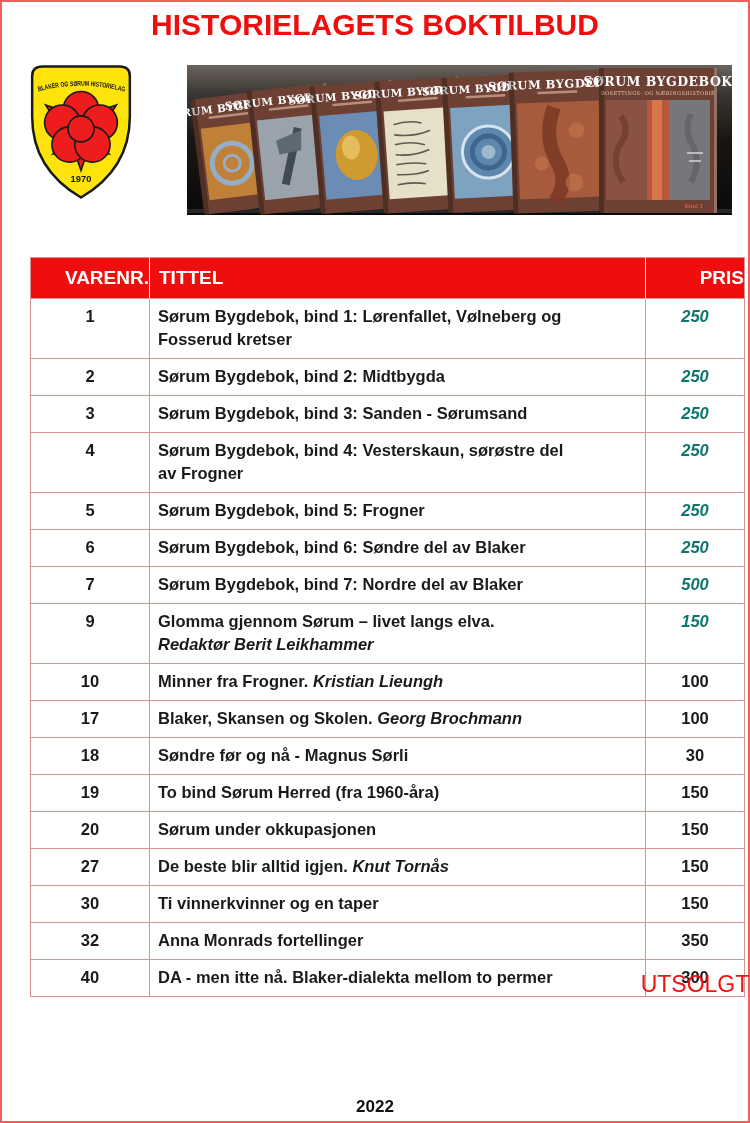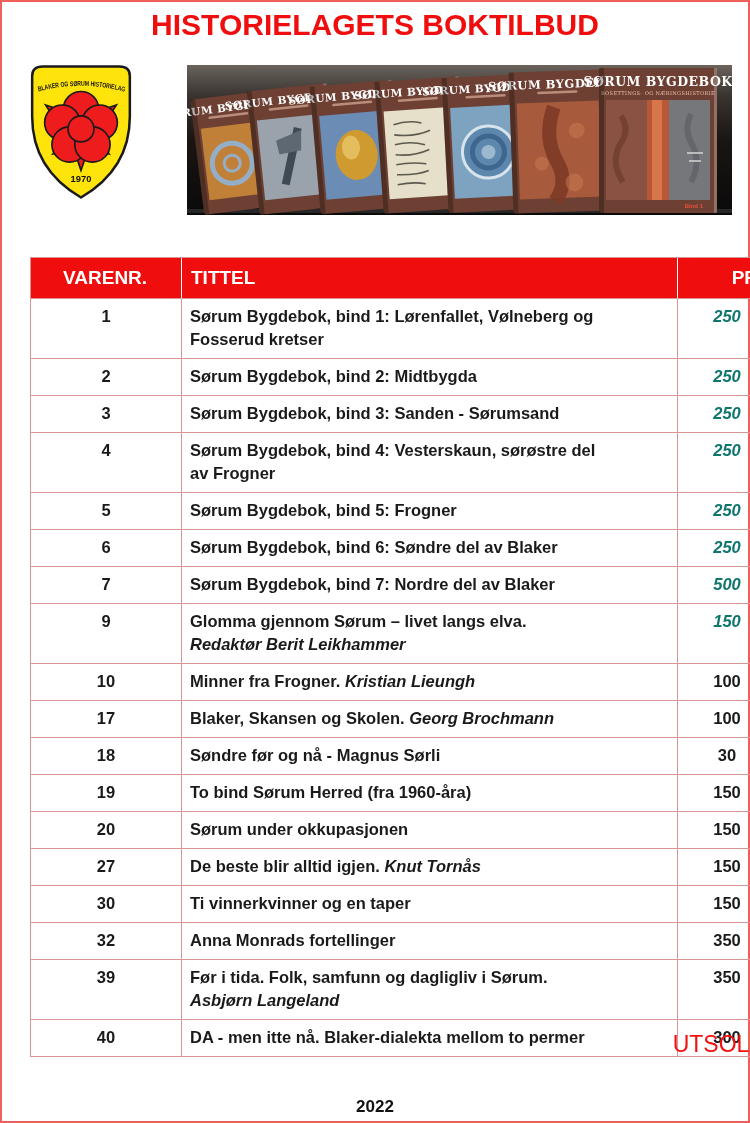--- a/index.html
+++ b/index.html
@@ -7,21 +7,21 @@
   .page{position:absolute;inset:0;border:2px solid #f0605a;box-sizing:border-box;background:#fff;}
   .page-title{position:absolute;top:6px;left:0;right:0;text-align:center;
     color:#f00d0d;font-size:30px;font-weight:bold;margin:0;letter-spacing:0;}
   .logo-wrap{position:absolute;left:26px;top:60px;width:106px;height:138px;}
   .photo-wrap{position:absolute;left:185px;top:62px;width:545px;height:152px;}
   .photo-wrap svg{display:block;}
   table.price{position:absolute;left:28px;top:255px;width:702px;
     border:1px solid #d99594;border-collapse:separate;border-spacing:0;table-layout:fixed;}
   th{background:#f00d0d;color:#fff;font-size:19px;font-weight:bold;height:40px;
     border-right:1px solid #ffffff;border-bottom:1px solid #d99594;padding:0;}
-  th.h-varenr{width:118px;text-align:left;padding-left:32px;}
+  th.h-varenr{width:118px;text-align:right;}
   th.h-tittel{width:486px;text-align:left;padding-left:9px;}
   th.h-pris{width:98px;text-align:right;border-right:none;}
   td{border-right:1px solid #d99594;border-bottom:1px solid #d99594;
     vertical-align:top;padding:6px 8px 7px 8px;font-size:16.5px;font-weight:bold;
     color:#1a1a1a;line-height:23px;}
   td.c-varenr{text-align:center;}
   td.c-pris{text-align:center;border-right:none;position:relative;overflow:visible;}
   tr:last-child td{border-bottom:none;}
   .author{font-style:italic;}
   .price-val.red{color:#0f766e;font-style:italic;}
@@ -271,25 +271,20 @@
       <td class="c-tittel"><span>Ti vinnerkvinner og en taper</span></td>
       <td class="c-pris"><span class="price-val">150</span></td>
     </tr>
 
     <tr>
       <td class="c-varenr">32</td>
       <td class="c-tittel"><span>Anna Monrads fortellinger</span></td>
       <td class="c-pris"><span class="price-val">350</span></td>
     </tr>
 
-    <tr>
-      <td class="c-varenr">39</td>
-      <td class="c-tittel"><span>Før i tida. Folk, samfunn og dagligliv i Sørum.</span><div class="author">Asbjørn Langeland</div></td>
-      <td class="c-pris"><span class="price-val">350</span></td>
-    </tr>
 
     <tr>
       <td class="c-varenr">40</td>
       <td class="c-tittel"><span>DA - men itte nå. Blaker-dialekta mellom to permer</span></td>
       <td class="c-pris"><span class="price-val">300</span><span class="utsolgt">UTSOLGT</span></td>
     </tr>
 
   </tbody>
   </table>
 

